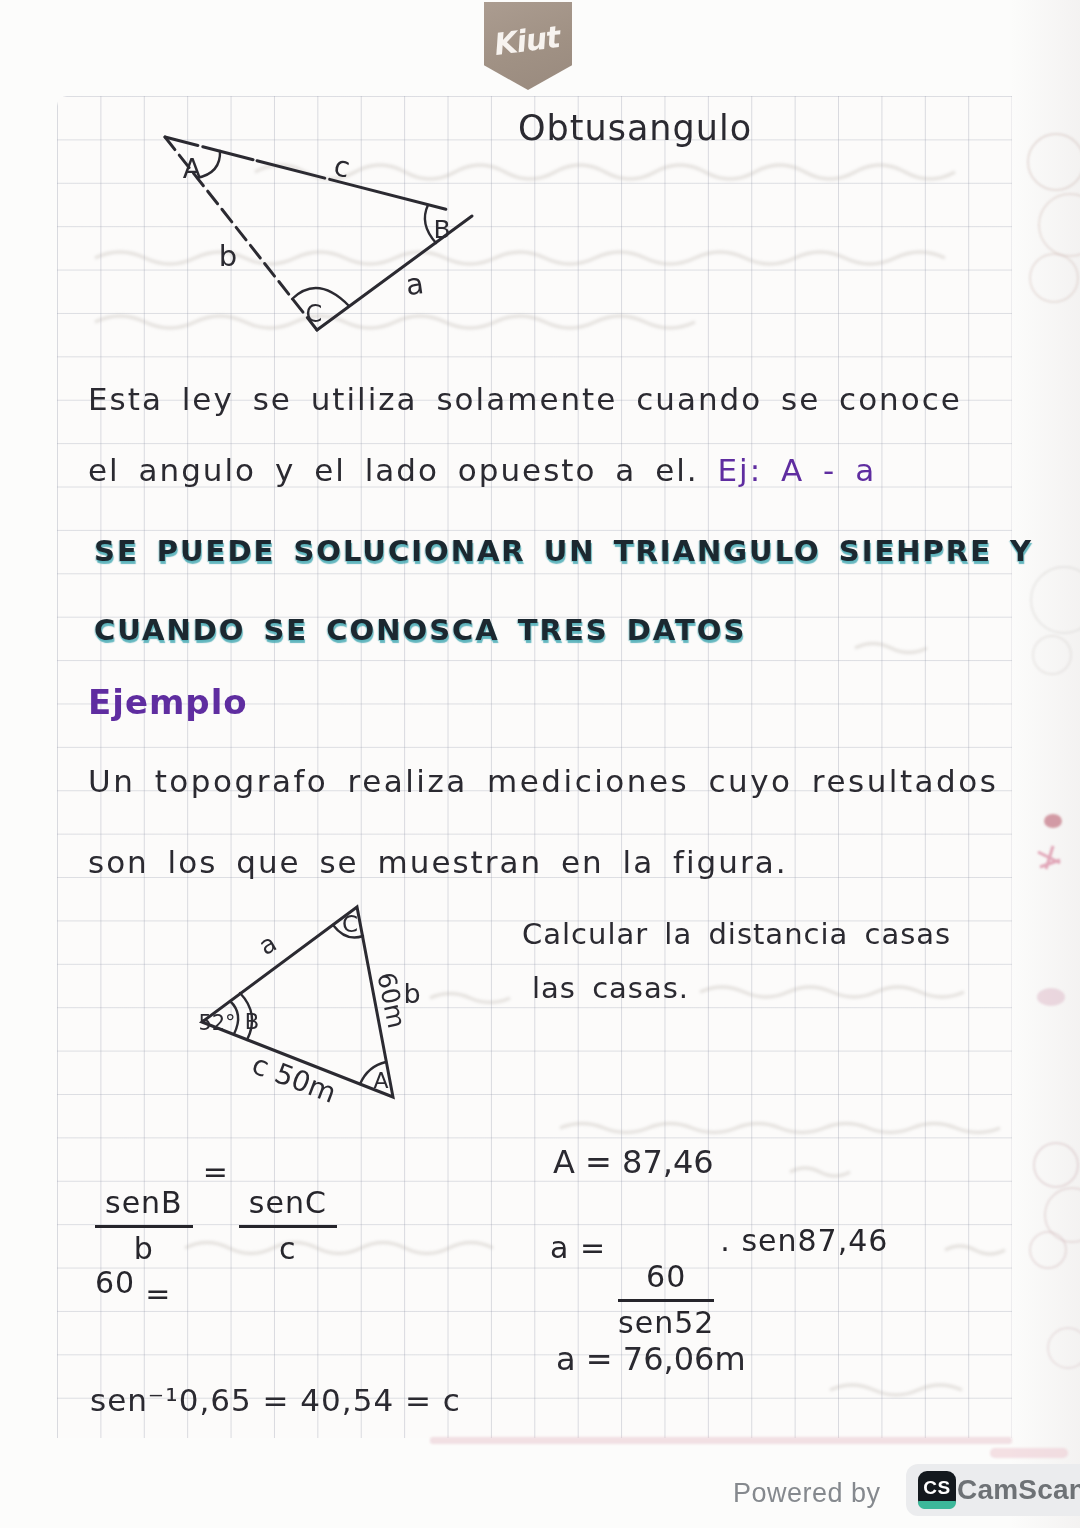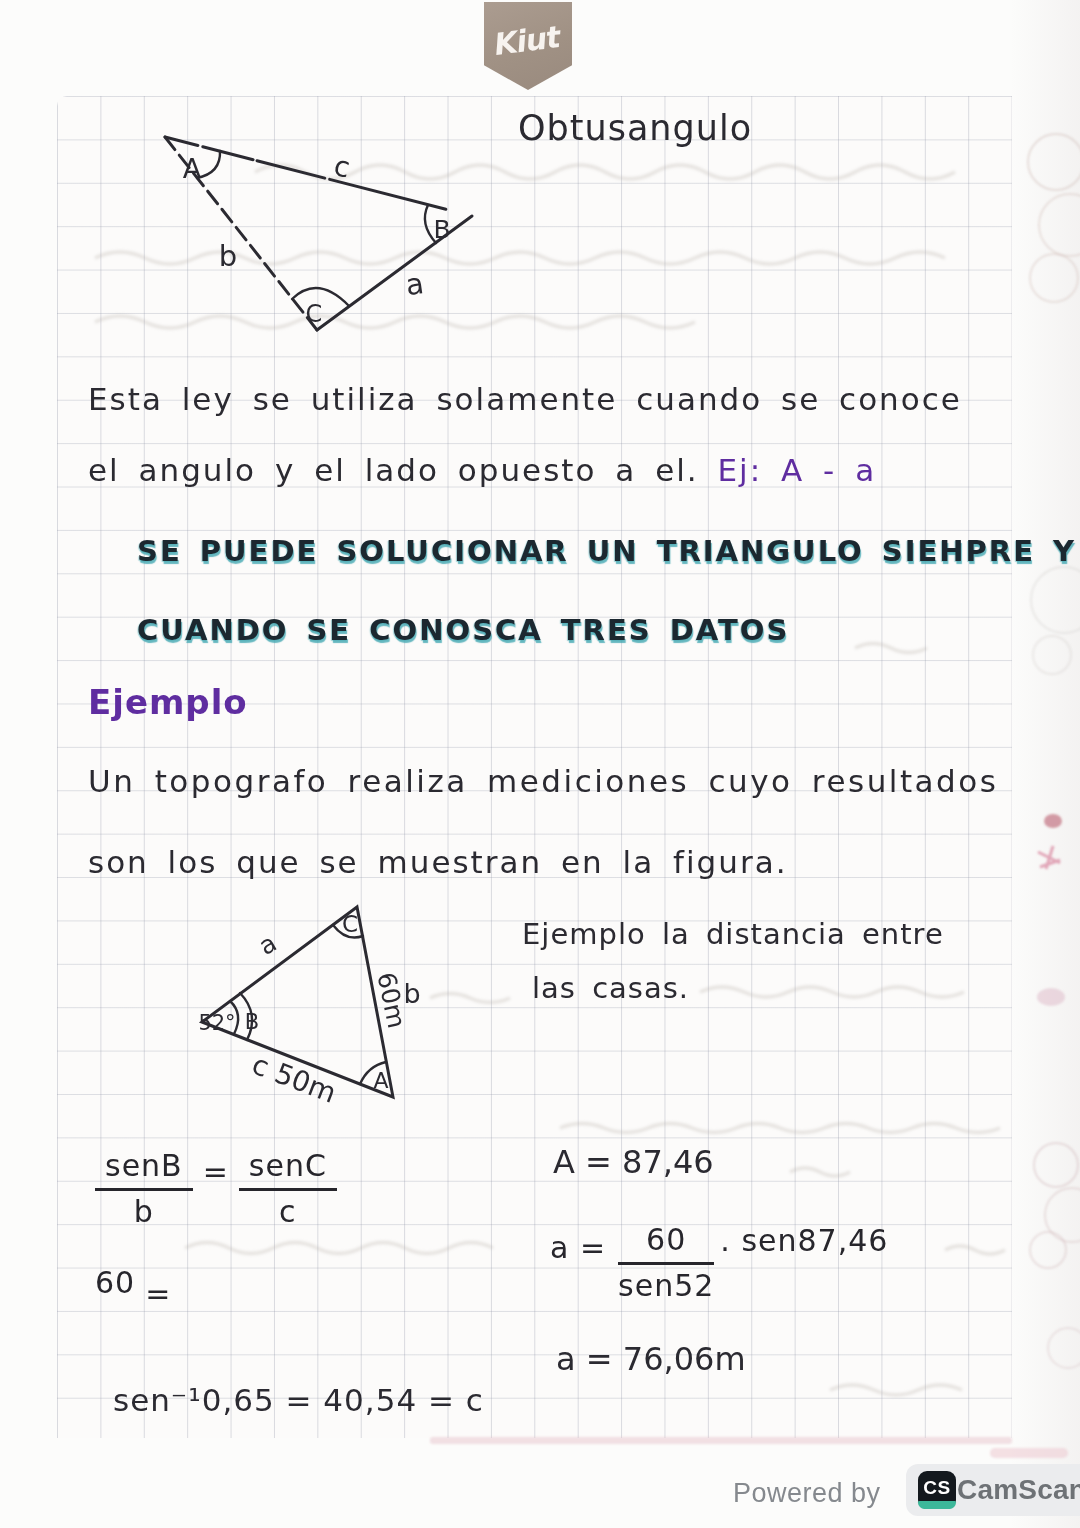--- a/index.html
+++ b/index.html
@@ -41,30 +41,29 @@
   }
   
   .hw { position:absolute; white-space:nowrap; color:#2b2a31; }
   .title-hw { font-size:35px; letter-spacing:1px; }
   .body-hw { font-size:30px; letter-spacing:2px; word-spacing:7px; }
   .accent { color:#5f2da0; }
   .hl {
     font-size:29px; font-weight:bold; letter-spacing:2px; word-spacing:6px;
     color:#1c2830;
     text-shadow:1px 3px 1px rgba(66,168,178,.80), -1px 1px 1px rgba(66,168,178,.45);
-    margin-left:43px;
   }
   .ejemplo-hw { font-size:34px; font-weight:bold; color:#5f2da0; letter-spacing:1px; }
   .task-hw { font-size:29px; letter-spacing:1px; word-spacing:6px; }
   .math-hw { font-size:30px; letter-spacing:1px; }
   .math-lg { font-size:32px; }
   
   .mrow { position:absolute; display:flex; align-items:flex-start; color:#27262c; }
   .frac { display:inline-block; text-align:center; }
-  .frac .num { display:block; border-bottom:3px solid #26252b; padding:0 10px 5px; }
+  .frac .num { display:block; border-bottom:3px solid #26252b; padding:0 10px 5px;margin-top:37px; }
   .frac .den { display:block; padding-top:3px; }
   .eq-mid { margin:6px 10px 0; }
   .tail-top { margin-top:1px; }
   .lead-mid { margin:8px 12px 0 0; }
   
   .footer-powered {
     position:absolute; left:733px; top:1478px;
     font-family:"Liberation Sans", sans-serif;
     font-size:27px; color:#85898e; letter-spacing:.5px;
   }
@@ -193,21 +192,21 @@
   <text x="122" y="62" font-size="25" text-anchor="middle" transform="rotate(-30 122 62)">a</text>
   <text x="200" y="42" font-size="23" text-anchor="middle">C</text>
   <text x="233" y="112" font-size="25" text-anchor="middle" transform="rotate(78 233 112)">60m</text>
   <text x="262" y="113" font-size="27" text-anchor="middle">b</text>
   <text x="67" y="140" font-size="21" text-anchor="middle">52°</text>
   <text x="102" y="139" font-size="21" text-anchor="middle">B</text>
   <text x="100" y="182" font-size="28" transform="rotate(21 100 182)">c 50m</text>
   <text x="231" y="198" font-size="22" text-anchor="middle">A</text>
 </svg>
 
-<div class="hw task-hw" style="left:522px; top:917px;">Ejemplo la distancia entre</div>
+<div class="hw task-hw" style="left:522px; top:917px;">Calcular la distancia casas</div>
 <div class="hw task-hw" style="left:532px; top:971px;">las casas.</div>
 
 <div class="mrow math-hw" style="left:95px; top:1148px;">
   <span class="frac">
     <span class="num">senB</span>
     <span class="den">b</span>
   </span>
   <span class="eq-mid">=</span>
   <span class="frac">
     <span class="num">senC</span>
@@ -215,21 +214,21 @@
   </span>
 </div>
 
 <div class="mrow math-hw" style="left:95px; top:1262px;">
   <span class="frac">
     <span class="den">60</span>
   </span>
   <span class="eq-mid" style="margin-top:14px;">=</span>
 </div>
 
-<div class="hw math-hw" style="left:90px; top:1382px; font-size:31px;margin-left:23px;">sen⁻¹0,65 = 40,54 = c</div>
+<div class="hw math-hw" style="left:90px; top:1382px; font-size:31px;">sen⁻¹0,65 = 40,54 = c</div>
 
 <div class="hw math-lg" style="left:553px; top:1143px;">A = 87,46</div>
 
 <div class="mrow math-hw" style="left:550px; top:1222px;">
   <span class="lead-mid">a =</span>
   <span class="frac">
     <span class="num" style="padding:0 26px 5px;">60</span>
     <span class="den">sen52</span>
   </span>
   <span class="tail-top" style="margin-left:6px;">. sen87,46</span>

